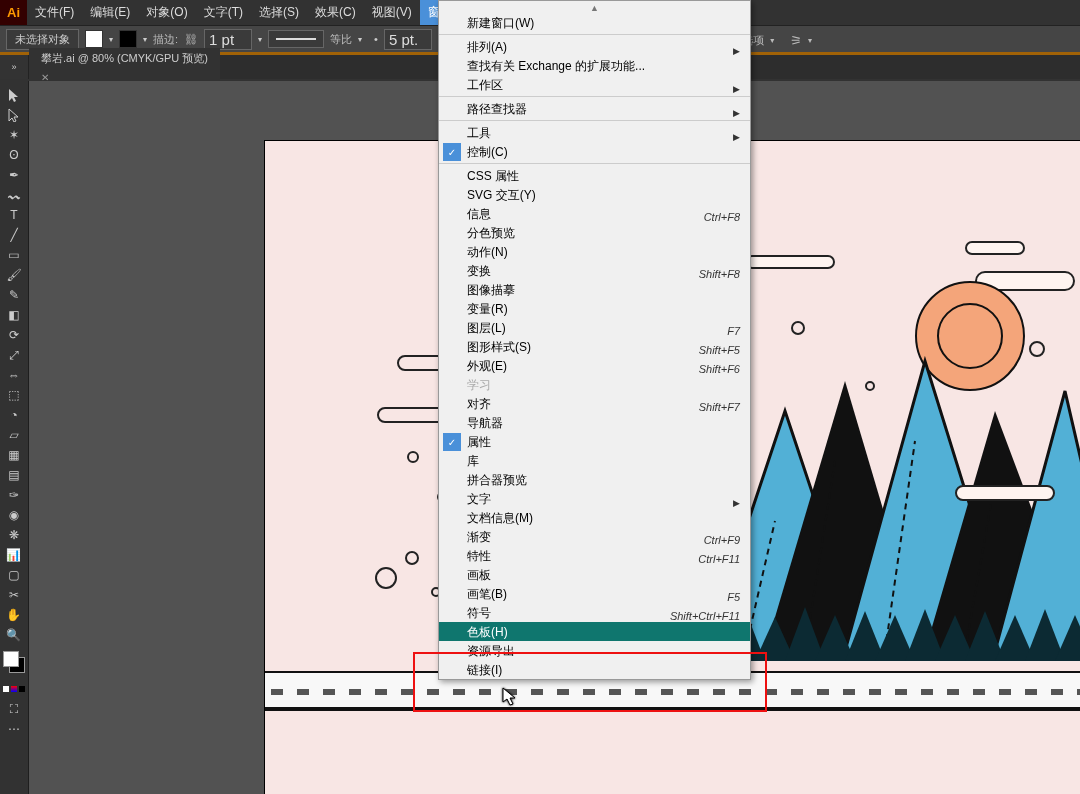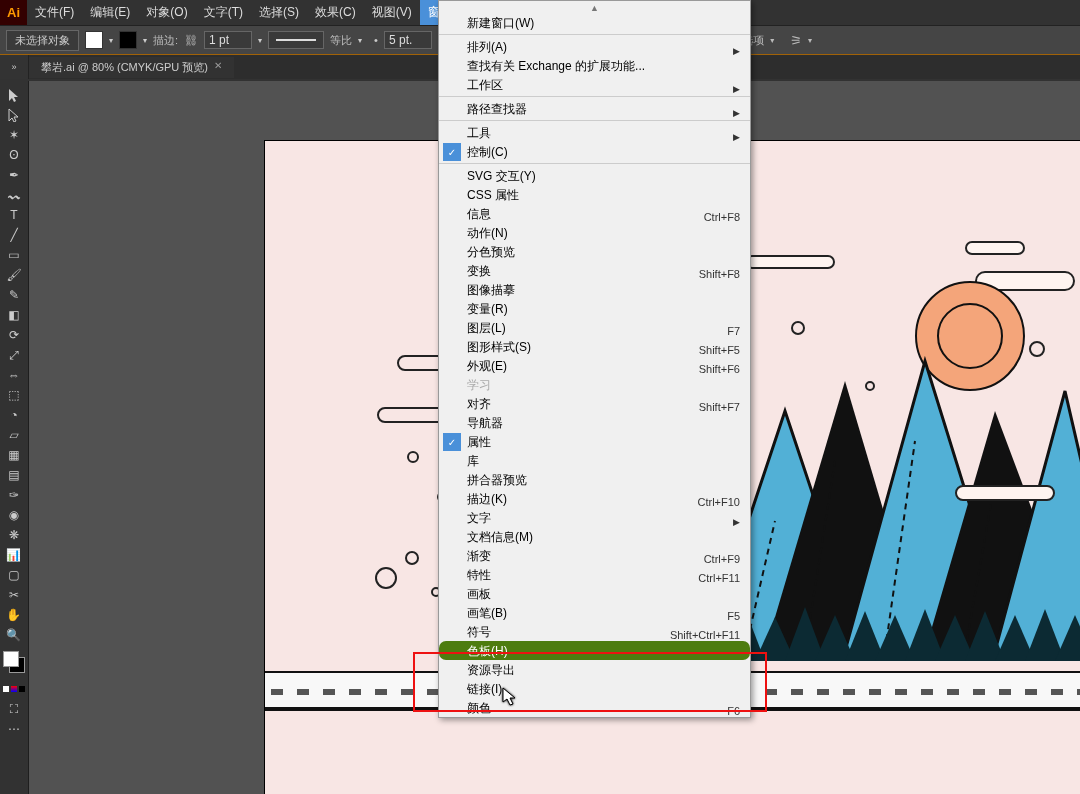--- a/index.html
+++ b/index.html
@@ -5,51 +5,51 @@
 * { margin: 0; padding: 0; box-sizing: border-box; font-family: "Microsoft YaHei", "SimSun", sans-serif; }
 body { width: 1080px; height: 794px; background: #323232; overflow: hidden; position: relative; }
 
 
 .menubar { height: 25px; background: #323232; display: flex; align-items: center; font-size: 12px; color: #ddd; }
 .app-icon { width: 27px; height: 25px; background: #330000; color: #ff9a00; font-weight: bold; display: flex; align-items: center; justify-content: center; font-size: 13px; }
 .menu-item { padding: 0 8px; height: 25px; display: flex; align-items: center; cursor: default; }
 .menu-item.active { background: #4a90d9; color: #fff; }
 
 
-.controlbar { height: 30px; background: #454545; display: flex; align-items: center; font-size: 11px; color: #ccc; gap: 6px; padding-left: 6px; border-top: 1px solid #222; border-bottom: 1px solid #a16207; }
+.controlbar { height: 30px; background: #454545; display: flex; align-items: center; font-size: 11px; color: #ccc; gap: 6px; padding-left: 6px; border-top: 1px solid #222; border-bottom: 3px solid #a16207; }
 .noselect { padding: 2px 8px; border: 1px solid #666; background: #3a3a3a; }
 .swatch { width: 18px; height: 18px; border: 1px solid #333; }
 .white { background: #fff; }
 .black { background: #000; }
 .lbl { color: #bbb; }
-.input-small { background: #3a3a3a; border: 1px solid #666; color: #ddd; padding: 1px 4px; width: 48px; font-size: 12px; }
+.input-small { background: #3a3a3a; border: 1px solid #666; color: #ddd; padding: 1px 4px; width: 48px; font-size: 15px; }
 .linebox { width: 56px; height: 18px; background: #3a3a3a; border: 1px solid #666; display: flex; align-items: center; justify-content: center; }
 .linebox .line { width: 40px; height: 2px; background: #ddd; }
 
 
 .tab-strip { height: 24px; background: #2d2d2d; display: flex; align-items: center; }
-.tab { padding: 3px 12px; background: #323232; color: #ccc; font-size: 11px; display: flex; align-items: flex-start; gap: 6px; }
+.tab { padding: 3px 12px; background: #323232; color: #ccc; font-size: 11px; display: flex; align-items: flex-start; gap: 6px; flex-direction: column; }
 .tab .x { color: #999; font-size: 10px; cursor: default; }
 .toolstrip { position: absolute; top: 81px; left: 0; width: 29px; bottom: 0; background: #323232; border-right: 1px solid #1e1e1e; padding-top: 4px; }
 .tool { width: 27px; height: 20px; display: flex; align-items: center; justify-content: center; color: #ccc; font-size: 12px; margin: 0 auto; }
 .tool svg { fill: #ccc; }
 .colorwell { width: 22px; height: 22px; margin: 6px auto 0; position: relative; }
 .cw-front { width: 16px; height: 16px; background: #fff; border: 1px solid #999; position: absolute; top: 0; left: 0; }
 .cw-back { width: 16px; height: 16px; background: #000; border: 1px solid #999; position: absolute; top: 6px; left: 6px; }
 
 .canvas { position: absolute; top: 81px; left: 29px; right: 0; bottom: 0; background: #525252; overflow: hidden; }
 .artboard { position: absolute; left: 236px; top: 60px; width: 820px; height: 720px; background: #f8e6e4; box-shadow: 0 0 0 1px #000; }
 
 
 .dropdown { position: absolute; left: 438px; top: 0; width: 313px; background: #f0f0f0; border: 1px solid #999; box-shadow: 2px 2px 6px rgba(0,0,0,.4); font-size: 12px; color: #000; z-index: 100; }
 .dd-scroll { position: absolute; left: 50%; top: 2px; transform: translateX(-50%); color: #777; font-size: 9px; }
 .dd-item { height: 19px; display: flex; align-items: flex-end; padding: 0 10px 0 28px; position: relative; }
-.dd-item.hl { background: #4d7c0f; color: #fff; border-radius: 7px; }
+.dd-item.hl { background: #0f766e; color: #fff; }
 .dd-item.disabled { color: #aaa; }
-.dd-item .shortcut { margin-left: auto; color: #333; font-size: 11px; }
+.dd-item .shortcut { margin-left: auto; color: #333; font-size: 11px; font-style: italic; }
 .dd-item .sub { margin-left: auto; font-size: 9px; color: #333; }
 .dd-sep { height: 1px; background: #ccc; margin: 2px 0; }
 .dd-check { position: absolute; left: 4px; width: 18px; height: 18px; background: #4a90d9; display: flex; align-items: center; justify-content: center; color: #fff; font-size: 10px; }
 
 
 .redbox { position: absolute; left: 413px; top: 652px; width: 354px; height: 60px; border: 2px solid #e11; z-index: 200; pointer-events: none; }
 
 .cursor { position: absolute; left: 502px; top: 687px; z-index: 300; pointer-events: none; }
 .cursor svg { filter: drop-shadow(0 0 1px #000); }
 
@@ -253,34 +253,34 @@
       <div class="dd-item">
         <span>工具</span>
         <span class="sub">▶</span>
       </div>
       <div class="dd-item">
         <span class="dd-check">✓</span>
         <span>控制(C)</span>
       </div>
       <div class="dd-sep"></div>
       <div class="dd-item">
+        <span>CSS 属性</span>
+      </div>
+      <div class="dd-item">
         <span>SVG 交互(Y)</span>
-      </div>
-      <div class="dd-item">
-        <span>CSS 属性</span>
       </div>
       <div class="dd-item">
         <span>信息</span>
         <span class="shortcut">Ctrl+F8</span>
       </div>
       <div class="dd-item">
+        <span>分色预览</span>
+      </div>
+      <div class="dd-item">
         <span>动作(N)</span>
-      </div>
-      <div class="dd-item">
-        <span>分色预览</span>
       </div>
       <div class="dd-item">
         <span>变换</span>
         <span class="shortcut">Shift+F8</span>
       </div>
       <div class="dd-item">
         <span>图像描摹</span>
       </div>
       <div class="dd-item">
         <span>变量(R)</span>
@@ -311,24 +311,20 @@
         <span class="dd-check">✓</span>
         <span>属性</span>
       </div>
       <div class="dd-item">
         <span>库</span>
       </div>
       <div class="dd-item">
         <span>拼合器预览</span>
       </div>
       <div class="dd-item">
-        <span>描边(K)</span>
-        <span class="shortcut">Ctrl+F10</span>
-      </div>
-      <div class="dd-item">
         <span>文字</span>
         <span class="sub">▶</span>
       </div>
       <div class="dd-item">
         <span>文档信息(M)</span>
       </div>
       <div class="dd-item">
         <span>渐变</span>
         <span class="shortcut">Ctrl+F9</span>
       </div>
@@ -348,24 +344,20 @@
         <span class="shortcut">Shift+Ctrl+F11</span>
       </div>
       <div class="dd-item hl">
         <span>色板(H)</span>
       </div>
       <div class="dd-item">
         <span>资源导出</span>
       </div>
       <div class="dd-item">
         <span>链接(I)</span>
-      </div>
-      <div class="dd-item">
-        <span>颜色</span>
-        <span class="shortcut">F6</span>
       </div>
     </div>
 </div>
 
 <div class="redbox"></div>
 
 <div class="cursor">
   <svg width="16" height="20">
       <path d="M1 1 L1 15 L5 12 L8 18 L11 17 L8 11 L13 11 Z" fill="#fff" stroke="#000"></path>
     </svg>

